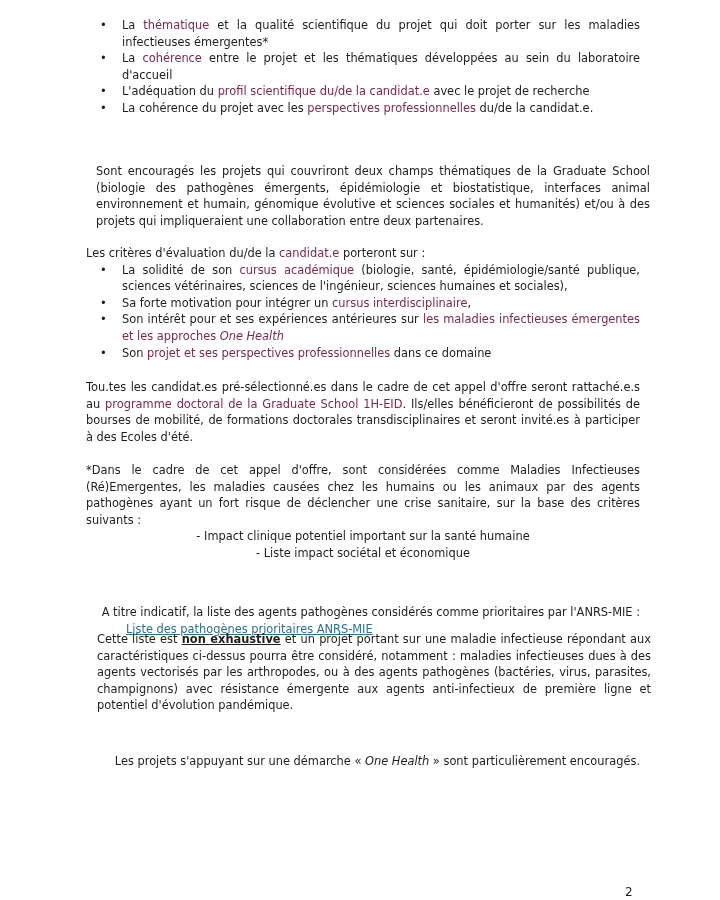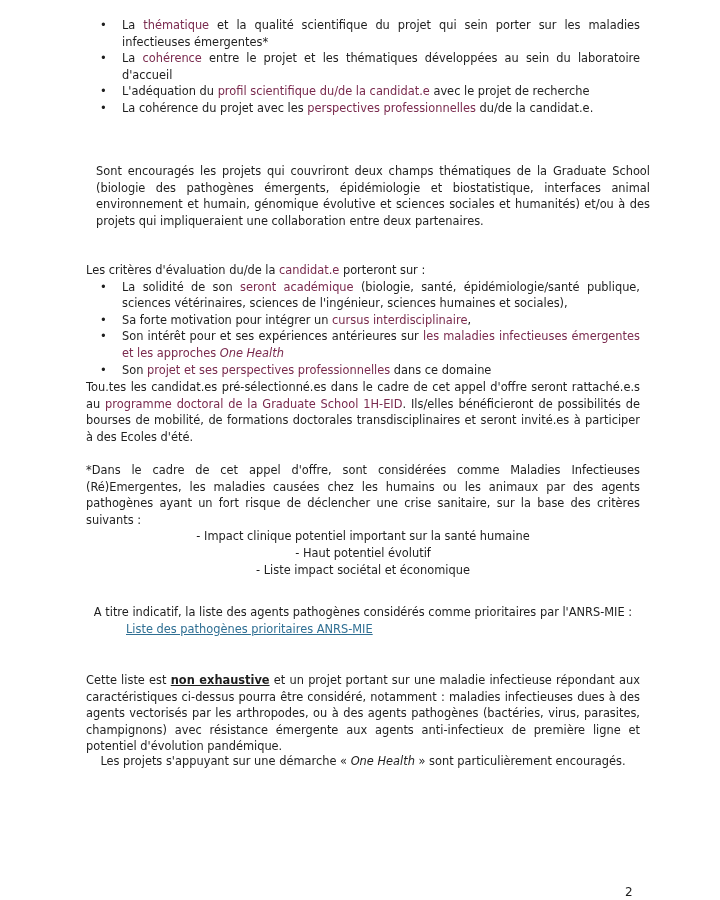--- a/index.html
+++ b/index.html
@@ -22,61 +22,60 @@
     .page-number { position: absolute; left: 625px; top: 884px; font-size: 12px; }
     .dashlist div { text-align: center; }
   </style>
 </head>
 <body>
 
 <div class="page">
 
   <div class="block" style="top:17px;">
     <ul>
-      <li><span class="bullet">•</span><span>La </span><span class="hl">thématique</span><span> et la qualité scientifique du projet qui sein porter sur les maladies infectieuses émergentes*</span></li>
+      <li><span class="bullet">•</span><span>La </span><span class="hl">thématique</span><span> et la qualité scientifique du projet qui doit porter sur les maladies infectieuses émergentes*</span></li>
       <li><span class="bullet">•</span><span>La </span><span class="hl">cohérence</span><span> entre le projet et les thématiques développées au sein du laboratoire d'accueil</span></li>
       <li><span class="bullet">•</span><span>L'adéquation du </span><span class="hl">profil scientifique du/de la candidat.e</span><span> avec le projet de recherche</span></li>
       <li><span class="bullet">•</span><span>La cohérence du projet avec les </span><span class="hl">perspectives professionnelles</span><span> du/de la candidat.e.</span></li>
     </ul>
   </div>
 
   <div class="block" style="top:163px;margin-left:10px;">
     <p>Sont encouragés les projets qui couvriront deux champs thématiques de la Graduate School (biologie des pathogènes émergents, épidémiologie et biostatistique, interfaces animal environnement et humain, génomique évolutive et sciences sociales et humanités) et/ou à des projets qui impliqueraient une collaboration entre deux partenaires.</p>
   </div>
 
-  <div class="block" style="top:262px;">
+  <div class="block" style="top:245px;">
     <p><span>Les critères d'évaluation du/de la </span><span class="hl">candidat.e</span><span> porteront sur :</span></p>
     <ul>
-      <li><span class="bullet">•</span><span>La solidité de son </span><span class="hl">seront académique</span><span> (biologie, santé, épidémiologie/santé publique, sciences vétérinaires, sciences de l'ingénieur, sciences humaines et sociales),</span></li>
+      <li><span class="bullet">•</span><span>La solidité de son </span><span class="hl">cursus académique</span><span> (biologie, santé, épidémiologie/santé publique, sciences vétérinaires, sciences de l'ingénieur, sciences humaines et sociales),</span></li>
       <li><span class="bullet">•</span><span>Sa forte motivation pour intégrer un </span><span class="hl">cursus interdisciplinaire</span><span>,</span></li>
       <li><span class="bullet">•</span><span>Son intérêt pour et ses expériences antérieures sur </span><span class="hl">les maladies infectieuses émergentes et les approches </span><em class="hl">One Health</em><span></span></li>
       <li><span class="bullet">•</span><span>Son </span><span class="hl">projet et ses perspectives professionnelles</span><span> dans ce domaine</span></li>
     </ul>
   </div>
 
   <div class="block" style="top:379px;">
     <p><span>Tou.tes les candidat.es pré-sélectionné.es dans le cadre de cet appel d'offre seront rattaché.e.s au </span><span class="hl">programme doctoral de la Graduate School 1H-EID</span><span>. Ils/elles bénéficieront de possibilités de bourses de mobilité, de formations doctorales transdisciplinaires et seront invité.es à participer à des Ecoles d'été.</span></p>
   </div>
 
   <div class="block" style="top:462px;">
     <p>*Dans le cadre de cet appel d'offre, sont considérées comme Maladies Infectieuses (Ré)Emergentes, les maladies causées chez les humains ou les animaux par des agents pathogènes ayant un fort risque de déclencher une crise sanitaire, sur la base des critères suivants :</p>
     <div class="dashlist">
       <div>- Impact clinique potentiel important sur la santé humaine</div>
-      <div>- Haut potentiel évolutif</div>
       <div>- Liste impact sociétal et économique</div>
     </div>
   </div>
 
   <div class="block" style="top:604px;">
-    <p style="text-align:center;">A titre indicatif, la liste des agents pathogènes considérés comme prioritaires par l'ANRS-MIE :</p>
+    <p style="text-align:right;">A titre indicatif, la liste des agents pathogènes considérés comme prioritaires par l'ANRS-MIE :</p>
     <a class="link">Liste des pathogènes prioritaires ANRS-MIE</a>
   </div>
 
-  <div class="block" style="top:672px;">
+  <div class="block" style="top:631px;margin-left:11px;">
     <p><span>Cette liste est </span><span class="und">non exhaustive</span><span> et un projet portant sur une maladie infectieuse répondant aux caractéristiques ci-dessus pourra être considéré, notamment : maladies infectieuses dues à des agents vectorisés par les arthropodes, ou à des agents pathogènes (bactéries, virus, parasites, champignons) avec résistance émergente aux agents anti-infectieux de première ligne et potentiel d'évolution pandémique.</span></p>
   </div>
 
   <div class="block" style="top:753px;">
-    <p style="text-align:center;"><span>Les projets s'appuyant sur une démarche « </span><em>One Health</em><span> » sont particulièrement encouragés.</span></p>
+    <p style="text-align:right;"><span>Les projets s'appuyant sur une démarche « </span><em>One Health</em><span> » sont particulièrement encouragés.</span></p>
   </div>
 </div>
 
 <div class="page-number">2</div>
 
 </body></html>

